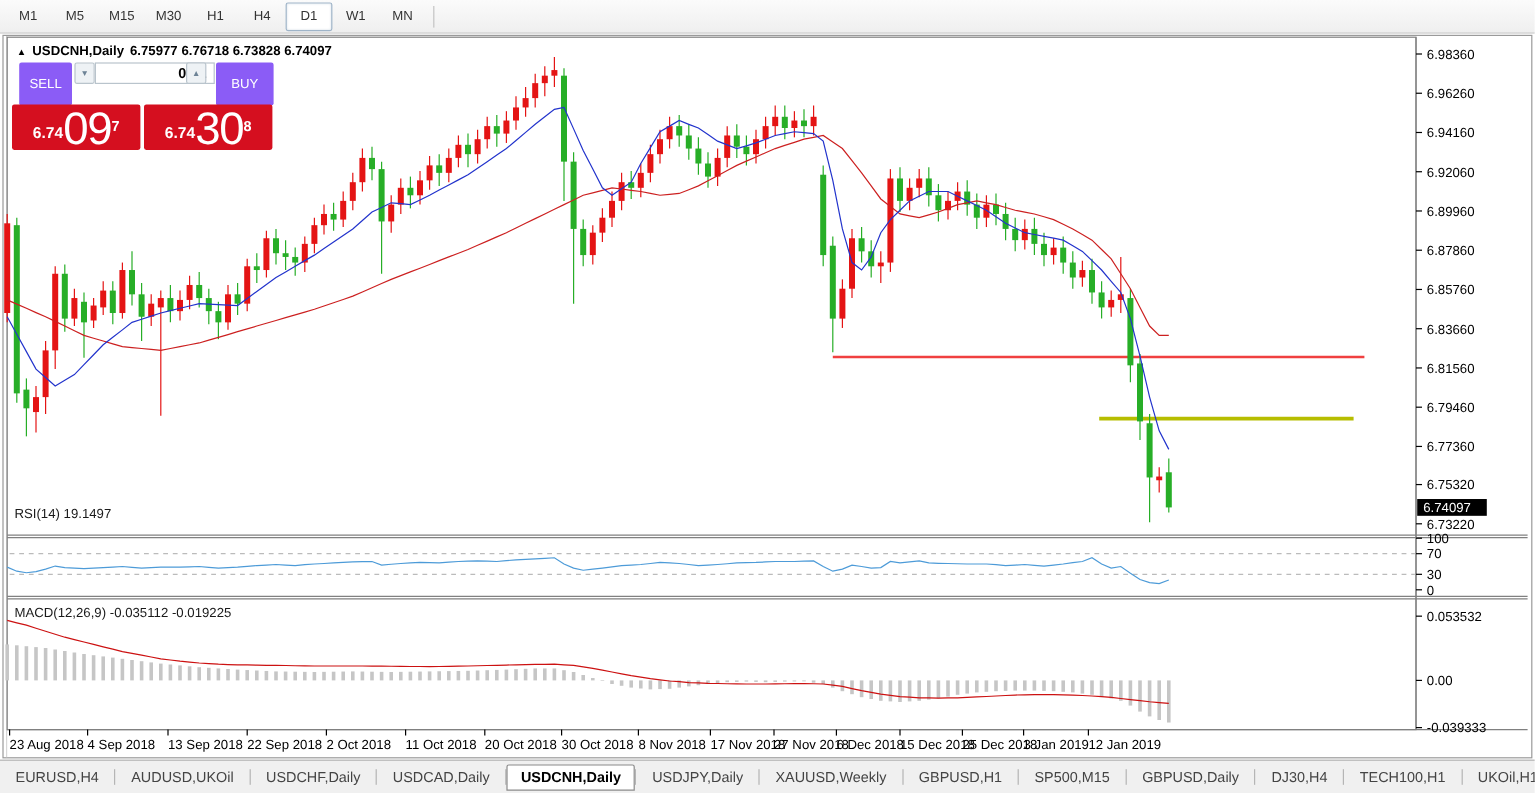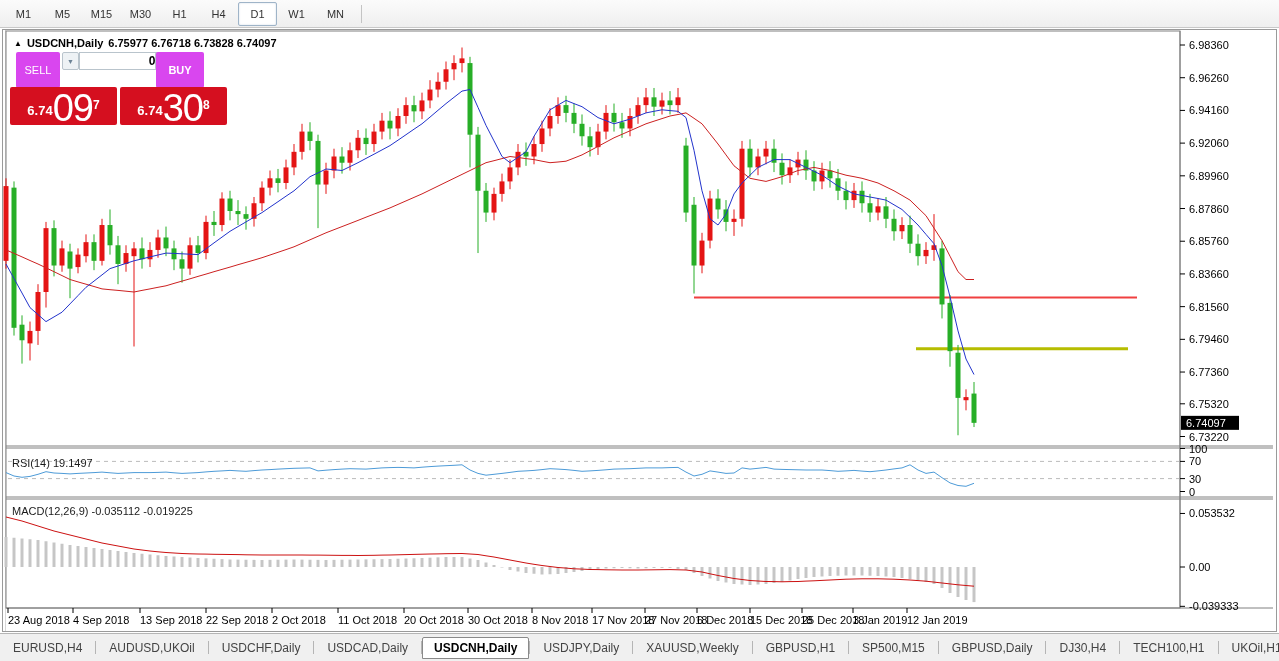--- a/index.html
+++ b/index.html
@@ -17,24 +17,24 @@
   .window{position:absolute;left:2px;top:29px;width:1275px;height:603px;
           border:1px solid #9a9a9a;background:#fff;box-sizing:border-box;}
   .winline{position:absolute;left:5px;top:30px;width:1px;height:601px;background:#d7d7d7;}
   svg#chart{position:absolute;left:0;top:0;}
   
   .symline{position:absolute;left:14px;top:37px;font-size:11px;font-weight:bold;color:#000;
            display:flex;align-items:center;gap:5px;}
   .symline .tri{font-size:8px;}
   
   .trade{position:absolute;left:10px;top:52px;width:218px;height:59px;}
-  .tp-btn{position:absolute;top:0;height:36px;background:#d946ef;color:#fff;font-size:11px;
+  .tp-btn{position:absolute;top:0;height:36px;background:#8b5cf6;color:#fff;font-size:11px;
           display:flex;align-items:center;justify-content:center;border-radius:2px;cursor:pointer;}
   .tp-sell{left:6px;width:44px;}
-  .tp-buy{left:146px;width:48px;font-weight:bold;}
+  .tp-buy{left:170px;width:48px;}
   .tp-spin{position:absolute;top:0;width:17px;height:18px;background:#eef2f5;border:1px solid #b9c4cc;
            box-sizing:border-box;display:flex;align-items:center;justify-content:center;
            font-size:7px;color:#6d8396;border-radius:2px;cursor:pointer;}
   .tp-down{left:52px;} .tp-up{left:145px;}
   .tp-vol{position:absolute;left:69px;top:0;width:100px;height:18px;border:1px solid #b9c4cc;background:#fff;
           box-sizing:border-box;font-size:12px;font-weight:bold;color:#000;text-align:right;
           padding-right:6px;line-height:16px;font-family:"Liberation Sans",sans-serif;}
   .tp-box{position:absolute;top:21px;width:107px;height:38px;background:#d50f1f;border-radius:2px;
           color:#fff;display:flex;align-items:flex-end;justify-content:center;cursor:pointer;
           padding-bottom:3px;box-sizing:border-box;margin-top:14px;}
@@ -552,21 +552,21 @@
       <span class="big">09</span>
       <span class="sup">7</span>
   </div>
   <div class="tp-box tp-box-buy">
     <span class="small">6.74</span>
       <span class="big">30</span>
       <span class="sup">8</span>
   </div>
 </div>
 
-<div class="paneLabel" style="left:12px;top:457px;">RSI(14) 19.1497</div>
+<div class="paneLabel" style="left:12px;top:423px;">RSI(14) 19.1497</div>
 <div class="paneLabel" style="left:12px;top:505px;">MACD(12,26,9) -0.035112 -0.019225</div>
 
 <div class="tabbar">
   <div id="tab-items" style="display:flex;align-items:center;">
       <span class="tab">EURUSD,H4</span>
       <span class="tabsep"></span>
       <span class="tab">AUDUSD,UKOil</span>
       <span class="tabsep"></span>
       <span class="tab">USDCHF,Daily</span>
       <span class="tabsep"></span>

